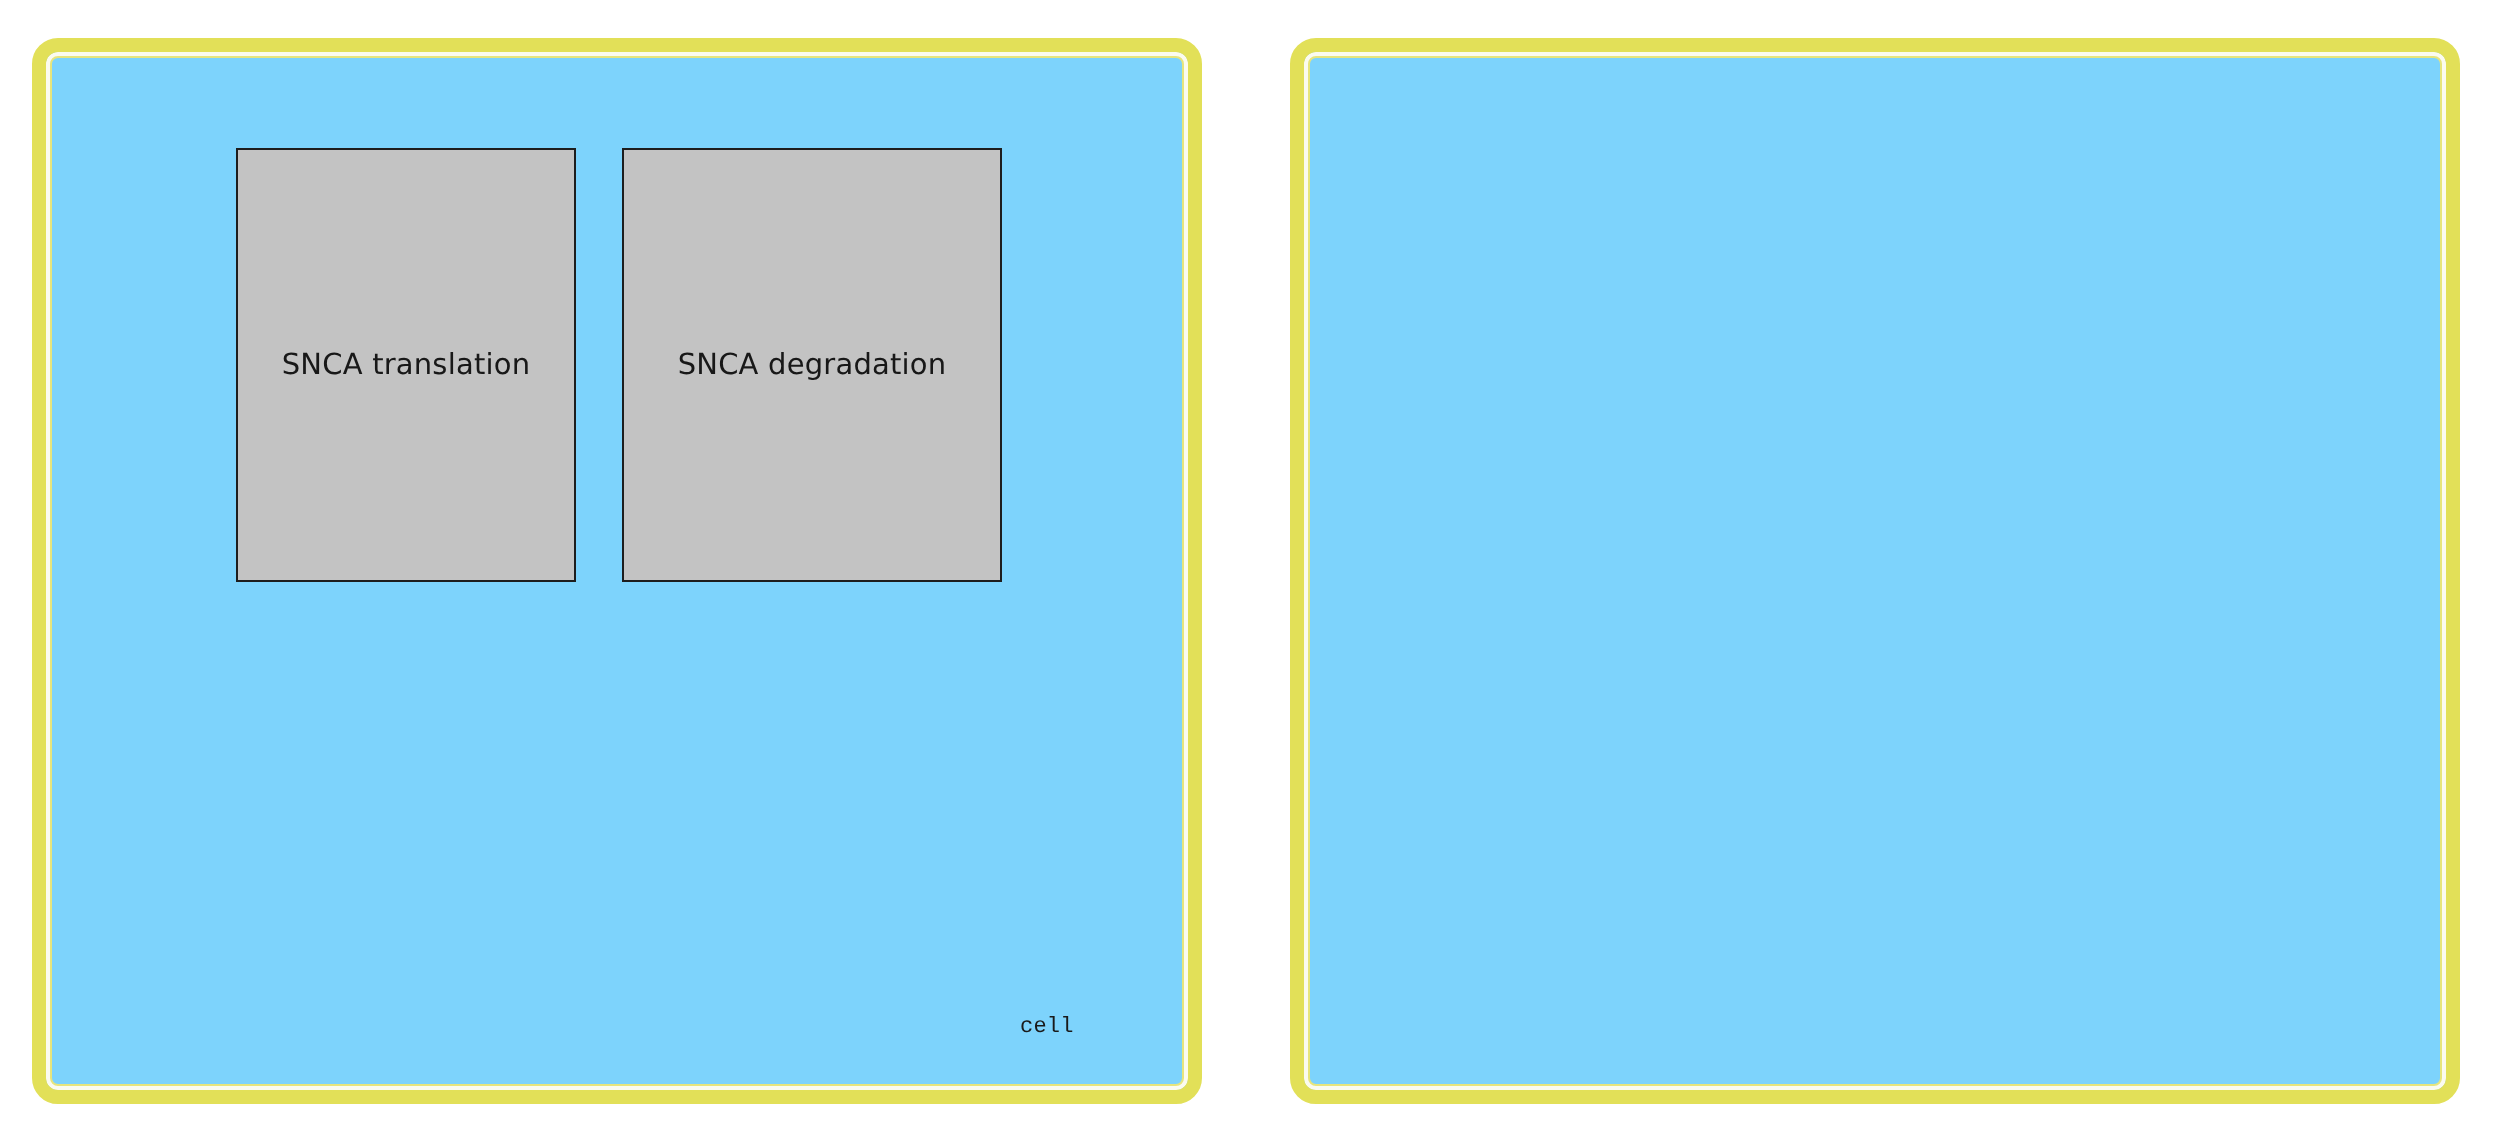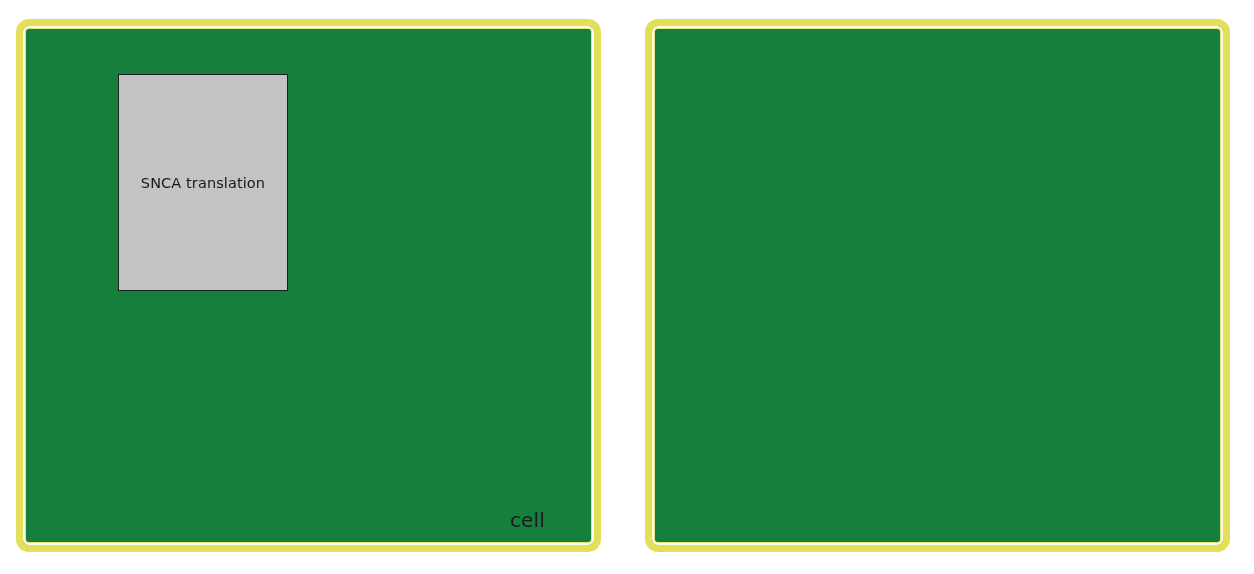--- a/index.html
+++ b/index.html
@@ -20,31 +20,32 @@
     position: absolute;
     left: 0; top: 0;
     width: 1254px;
     height: 574px;
   }
 
   
   .cell {
     position: absolute;
     box-sizing: border-box;
-    background: #15803d;
+    background: #7dd3fc;
     border: 7px solid #e2e058;
     border-radius: 13px;
     box-shadow: inset 0 0 0 2px #fbfbf0, inset 0 0 0 3px #e7e57d;
   }
   .cell-label {
     position: absolute;
-    font-size: 20px;
+    font-size: 11px;
     color: #1a1a1a;
     white-space: nowrap;
     letter-spacing: 0.1px;
+    font-family: Liberation Mono, monospace;
   }
 
   
   .submap {
     position: absolute;
     box-sizing: border-box;
     background: #c3c3c3;
     border: 1.5px solid #1d1d1d;
     display: flex;
     align-items: center;
@@ -89,20 +90,23 @@
 <body>
 
 <div class="canvas">
 
   <div class="cell" id="cell-left">
 
     <div class="submap" id="submap-l-1">
       <span class="submap-title">SNCA translation</span>
     </div>
 
+    <div class="submap" id="submap-l-2">
+      <span class="submap-title">SNCA degradation</span>
+    </div>
 
 
     <span class="cell-label" id="cell-label-left">cell</span>
   </div>
 
   <div class="cell" id="cell-right">
 
     
 
     

